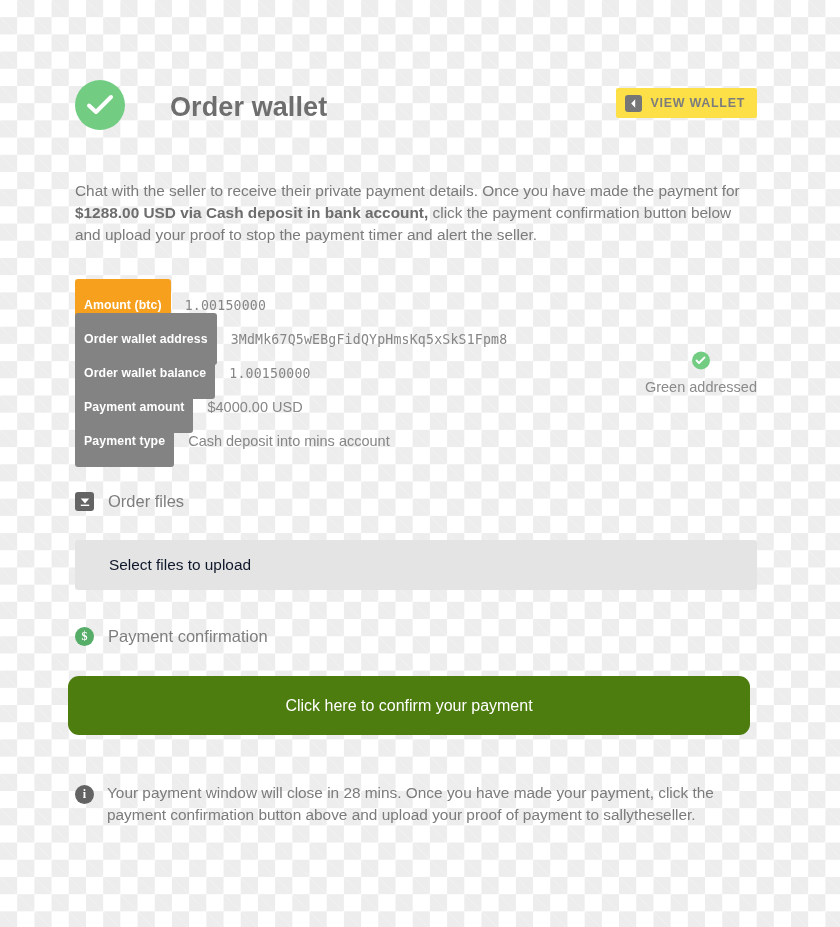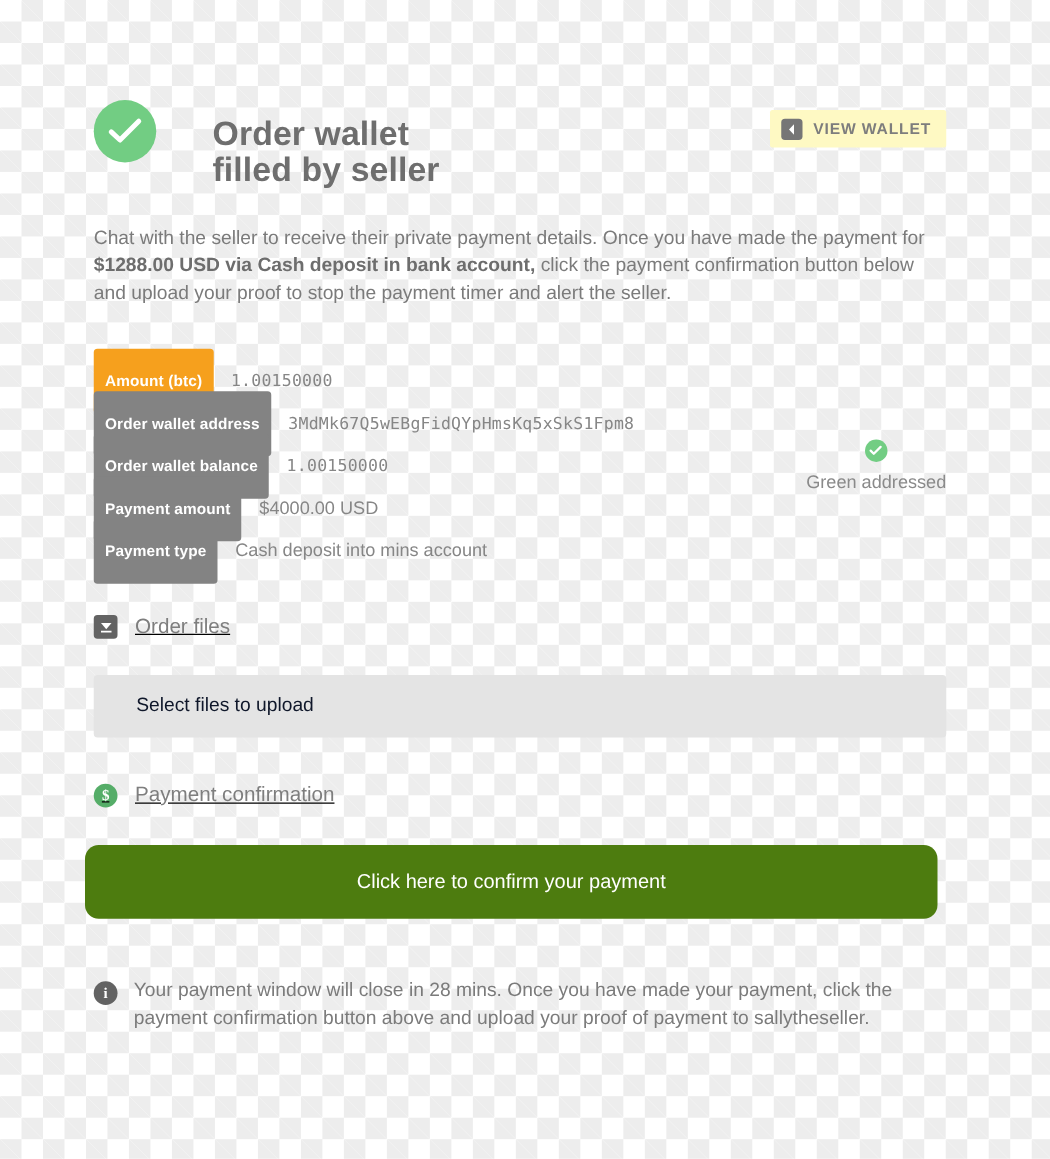--- a/index.html
+++ b/index.html
@@ -56,21 +56,21 @@
     color: #6e6e6e;
     letter-spacing: 0.1px;
   }
   .title .l2 { display: block; }
 
   .view-wallet-btn {
     position: absolute;
     right: 0;
     top: 8px;
     height: 30px;
-    background: #fef9c3;
+    background: #fde047;
     border: none;
     border-radius: 2px;
     padding: 0 12px 0 9px;
     display: flex;
     align-items: center;
     gap: 9px;
     cursor: pointer;
   }
   .view-wallet-btn .btn-ico {
     width: 17px;
@@ -167,21 +167,20 @@
     color: #8a8a8a;
   }
 
   
   .section-head {
     position: absolute;
     left: 75px;
     display: flex;
     align-items: center;
     gap: 14px;
-    text-decoration: underline;
   }
   .section-head .sq-ico {
     width: 19px;
     height: 19px;
     border-radius: 3px;
     background: #636363;
     display: flex;
     align-items: center;
     justify-content: center;
     flex: none;
@@ -280,21 +279,20 @@
   <div class="header">
 
     <div class="status-circle">
       <svg width="28" height="24" viewBox="0 0 28 24" aria-hidden="true">
         <path d="M3 12.5 L10 19 L25 4" fill="none" stroke="#ffffff" stroke-width="4" stroke-linecap="round" stroke-linejoin="round"></path>
       </svg>
     </div>
 
     <h1 class="title">
       <span class="l1">Order wallet</span>
-      <span class="l2">filled by seller</span>
     </h1>
 
     <button class="view-wallet-btn">
       <span class="btn-ico">
         <svg width="11" height="11" viewBox="0 0 11 11" aria-hidden="true">
           <path d="M7.2 1.3 L3.2 5.5 L7.2 9.7 Z" fill="#ffffff"></path>
         </svg>
       </span>
       <span class="btn-label">VIEW WALLET</span>
     </button>

